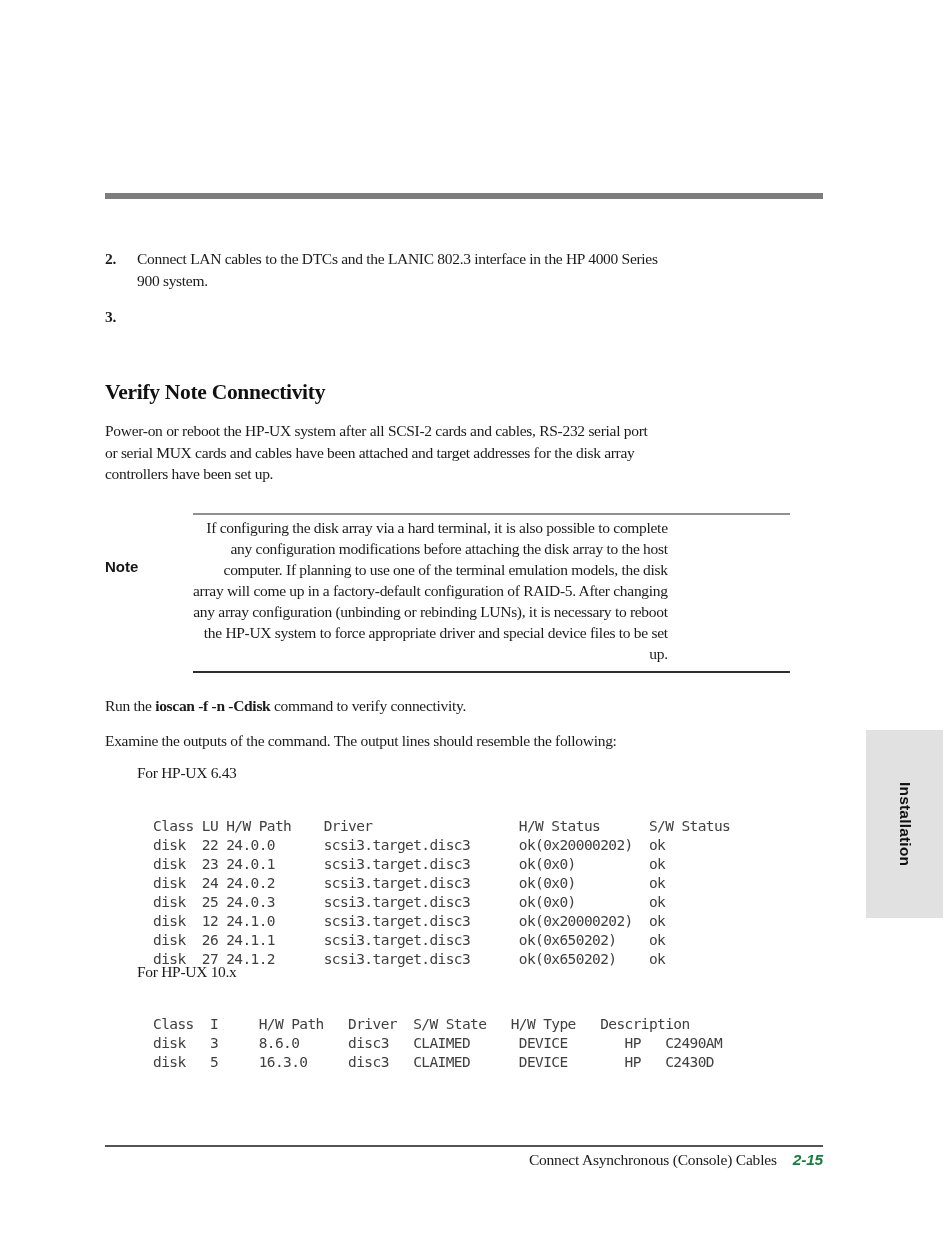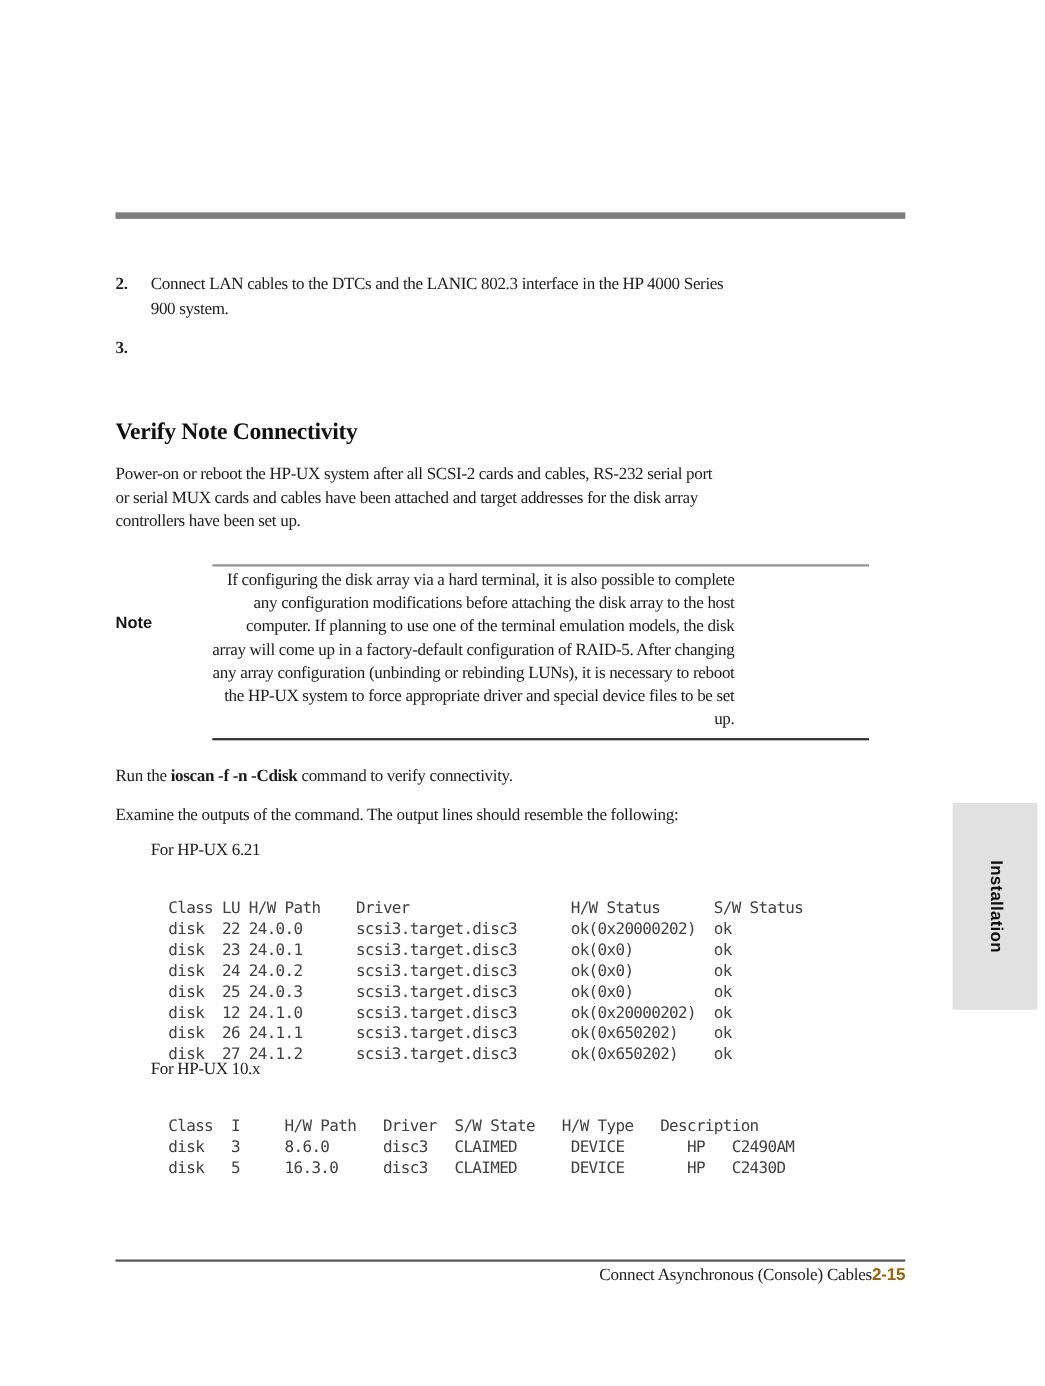--- a/index.html
+++ b/index.html
@@ -55,21 +55,21 @@
     font-family:"Liberation Sans", sans-serif; font-weight:bold; font-size:15.5px;
     color:#101010; letter-spacing:0.2px;
   }
 
   .footer {
     position:absolute; left:105px; top:1151px; width:718px; text-align:right;
     font-size:15.5px; letter-spacing:-0.2px; white-space:nowrap;
   }
   .footer .page-num {
     font-family:"Liberation Sans", sans-serif; font-weight:bold; font-size:15.5px;
-    color:#a16207;
+    margin-left:16px; color:#15803d;font-style:italic;
   }
 </style>
 </head>
 <body>
 
 <div class="page">
 
   <div class="rule top-rule"></div>
 
   <div class="steps">
@@ -97,21 +97,21 @@
 array will come up in a factory-default configuration of RAID-5. After changing
 any array configuration (unbinding or rebinding LUNs), it is necessary to reboot
 the HP-UX system to force appropriate driver and special device files to be set
 up.</div>
   <div class="rule note-rule-bottom"></div>
 
   <div class="run-line prose"><span>Run the </span><b>ioscan -f -n -Cdisk</b><span> command to verify connectivity.</span></div>
 
   <div class="examine-line prose">Examine the outputs of the command. The output lines should resemble the following:</div>
 
-  <div class="sub-label sub-label-1">For HP-UX 6.21</div>
+  <div class="sub-label sub-label-1">For HP-UX 6.43</div>
   <pre class="code code-1">Class LU H/W Path    Driver                  H/W Status      S/W Status
 disk  22 24.0.0      scsi3.target.disc3      ok(0x20000202)  ok
 disk  23 24.0.1      scsi3.target.disc3      ok(0x0)         ok
 disk  24 24.0.2      scsi3.target.disc3      ok(0x0)         ok
 disk  25 24.0.3      scsi3.target.disc3      ok(0x0)         ok
 disk  12 24.1.0      scsi3.target.disc3      ok(0x20000202)  ok
 disk  26 24.1.1      scsi3.target.disc3      ok(0x650202)    ok
 disk  27 24.1.2      scsi3.target.disc3      ok(0x650202)    ok</pre>
 
   <div class="sub-label sub-label-2">For HP-UX 10.x</div>

